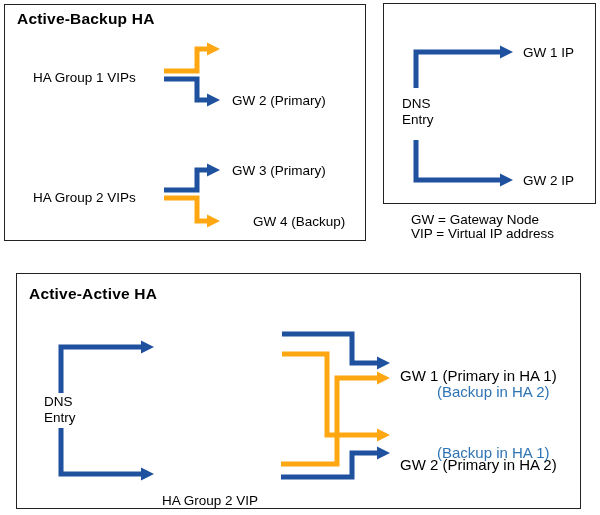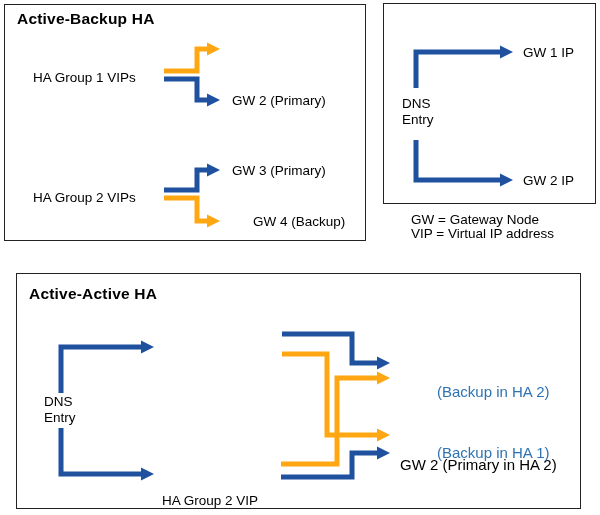--- a/index.html
+++ b/index.html
@@ -100,17 +100,18 @@
 
   <div class="lbl" style="left:411px;top:219px;">GW = Gateway Node</div>
   <div class="lbl" style="left:411px;top:233px;">VIP = Virtual IP address</div>
 
   <div class="title" style="left:29px;top:285px;">Active-Active HA</div>
   <div class="block" style="left:44px;top:394px;">
     <div>DNS</div>
     <div>Entry</div>
   </div>
   <div class="lbl" style="left:162px;top:473px;margin-top:27px;">HA Group 2 VIP</div>
+  <div class="lbl big" style="left:400px;top:375px;">GW 1 (Primary in HA 1)</div>
   <div class="lbl big blue-text" style="left:437px;top:391px;">(Backup in HA 2)</div>
   <div class="lbl big" style="left:400px;top:436px;margin-top:28px;">GW 2 (Primary in HA 2)</div>
   <div class="lbl big blue-text" style="left:437px;top:452px;">(Backup in HA 1)</div>
 
 </div>
 
 </body></html>

